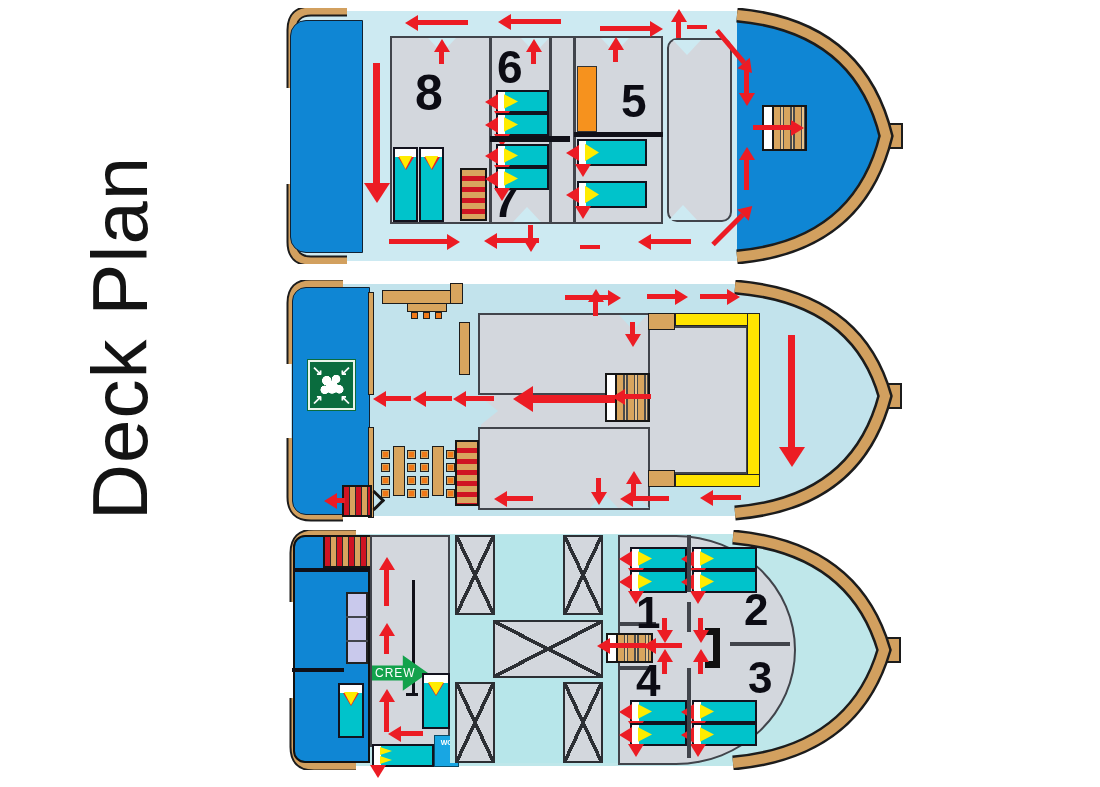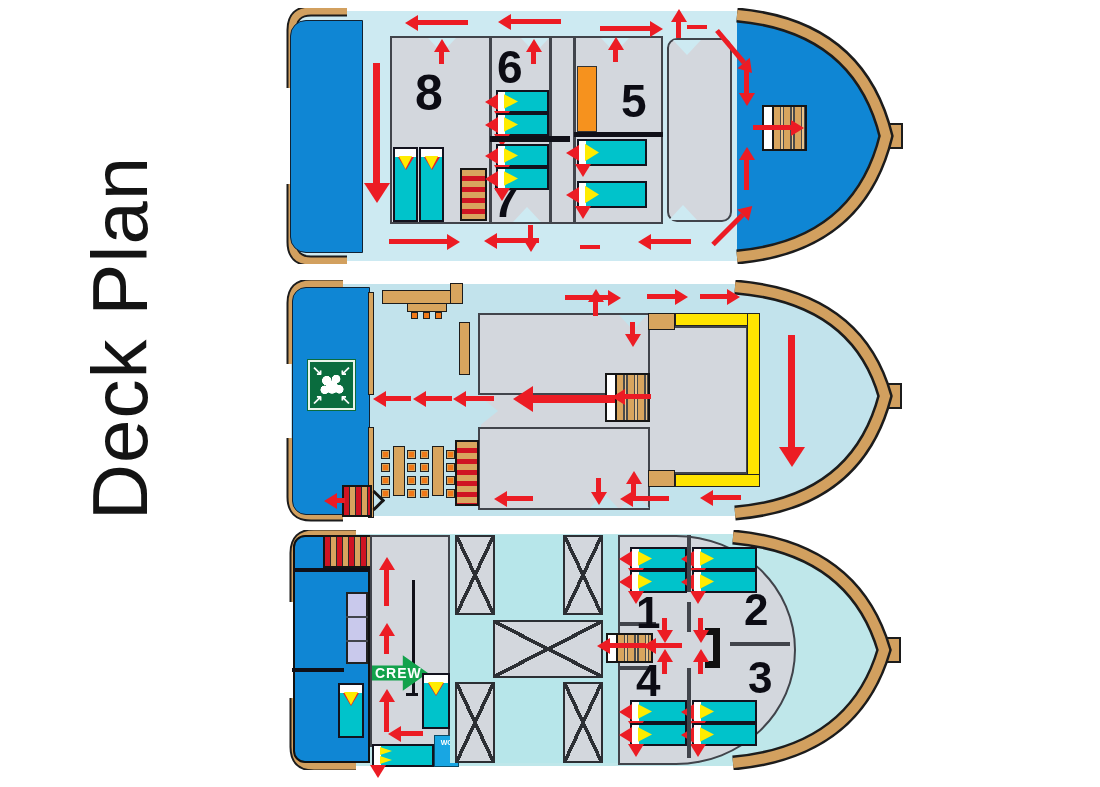--- a/index.html
+++ b/index.html
@@ -88,21 +88,21 @@
        radial-gradient(circle at 30% 32%,#fff 4.5px,transparent 5px),
        radial-gradient(circle at 66% 25%,#fff 4px,transparent 4.5px),
        radial-gradient(circle at 50% 60%,#fff 6px,transparent 6.5px),
        radial-gradient(circle at 22% 70%,#fff 4px,transparent 4.5px),
        radial-gradient(circle at 78% 68%,#fff 4px,transparent 4.5px)}
 
   
   .crew{position:absolute;background:#13a24c;filter:drop-shadow(0 0 1px #0a5d2c);
         clip-path:polygon(0 32%,55% 32%,55% 8%,100% 50%,55% 92%,55% 68%,0 68%)}
   .crew span{position:absolute;left:3px;top:50%;transform:translateY(-50%);
-        color:#fff;font-size:14px;font-weight:700;letter-spacing:1px}
+        color:#fff;font-size:12px;font-weight:400;letter-spacing:1px}
 
   .chev{position:absolute;width:15px;height:15px;border-top:3px solid #141414;
         border-right:3px solid #141414;transform:rotate(45deg)}
   .wc{position:absolute;background:#18a6e3;border:1.5px solid #0a4a66;color:#fff;
       font-size:7px;font-weight:700;text-align:center;padding-top:3px}
 </style>
 </head>
 <body>
 <div id="page">
 

